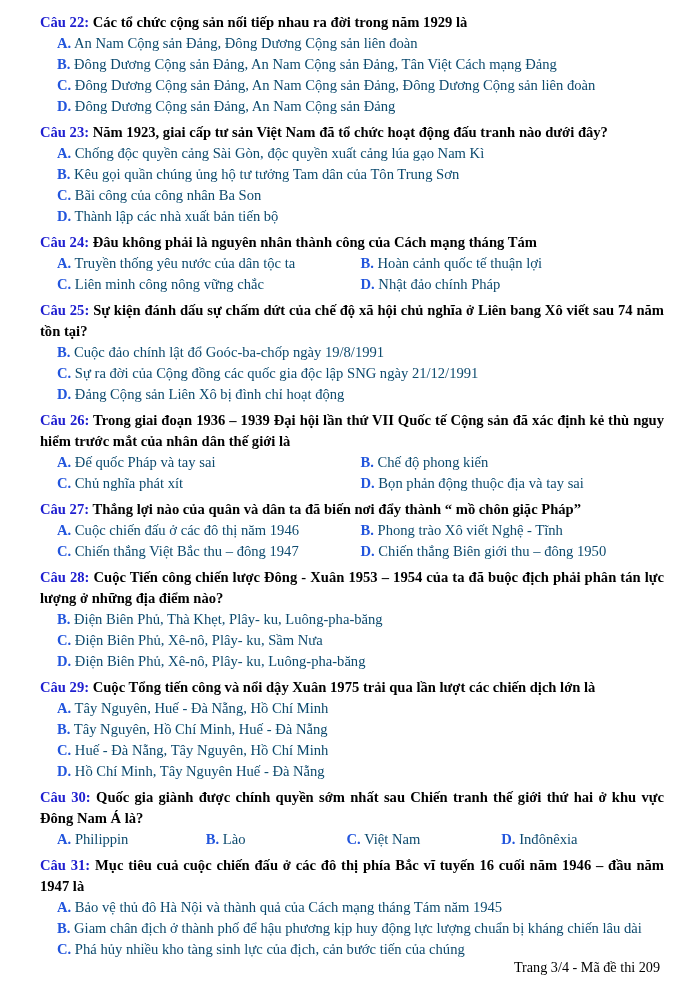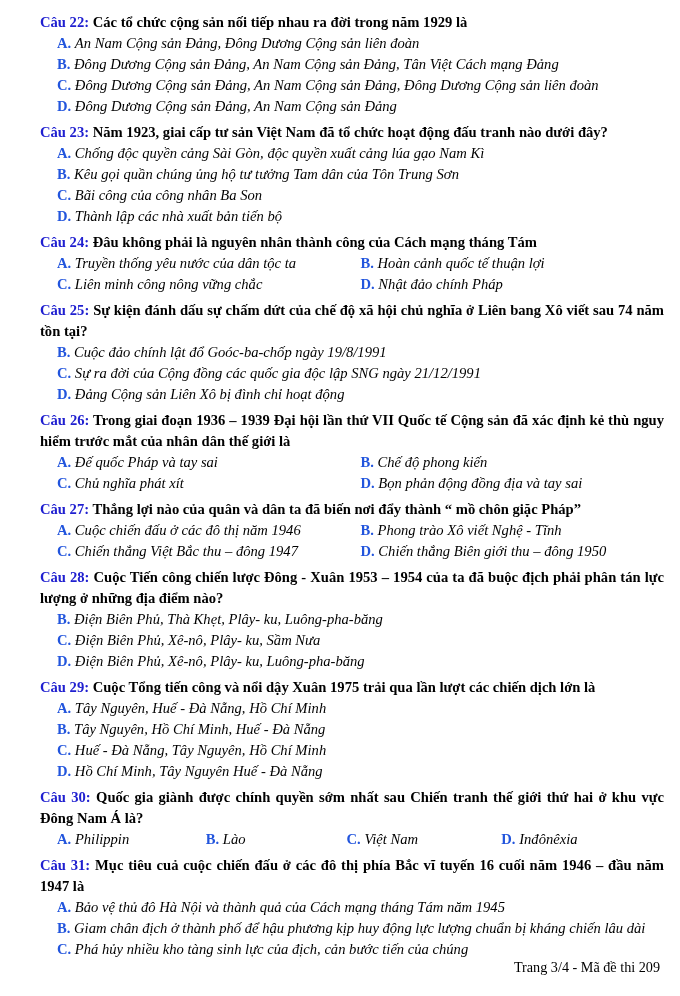--- a/index.html
+++ b/index.html
@@ -60,23 +60,22 @@
     font-size: 14.6px;
   }
   .opt {
     white-space: normal;
   }
   .opt-letter {
     color: #2255dd;
     font-weight: bold;
   }
   .opt-text {
-    color: #000000;
+    color: #0c4a6e;
     font-weight: normal;
-    font-style: italic;
   }
   .cols-1 .opt-row {
     padding-left: 17px;
   }
   .cols-1 .opt-row .opt {
     display: block;
     text-indent: 0;
   }
   
   .cols-2 .opt-row {
@@ -182,21 +181,21 @@
       </div>
       <div class="question-block">
         <p class="stem"><span class="stem-label">Câu 26:</span> <span class="stem-text">Trong giai đoạn 1936 – 1939 Đại hội lần thứ VII Quốc tế Cộng sản đã xác định kẻ thù nguy hiểm trước mắt của nhân dân thế giới là</span></p>
         <div class="options cols-2">
           <div class="opt-row">
             <span class="opt"><span class="opt-letter">A.</span> <span class="opt-text">Đế quốc Pháp và tay sai</span></span>
             <span class="opt"><span class="opt-letter">B.</span> <span class="opt-text">Chế độ phong kiến</span></span>
           </div>
           <div class="opt-row">
             <span class="opt"><span class="opt-letter">C.</span> <span class="opt-text">Chủ nghĩa phát xít</span></span>
-            <span class="opt"><span class="opt-letter">D.</span> <span class="opt-text">Bọn phản động đồng địa và tay sai</span></span>
+            <span class="opt"><span class="opt-letter">D.</span> <span class="opt-text">Bọn phản động thuộc địa và tay sai</span></span>
           </div>
         </div>
       </div>
       <div class="question-block">
         <p class="stem"><span class="stem-label">Câu 27:</span> <span class="stem-text">Thắng lợi nào của quân và dân ta đã biến nơi đẩy thành “ mồ chôn giặc Pháp”</span></p>
         <div class="options cols-2">
           <div class="opt-row">
             <span class="opt"><span class="opt-letter">A.</span> <span class="opt-text">Cuộc chiến đấu ở các đô thị năm 1946</span></span>
             <span class="opt"><span class="opt-letter">B.</span> <span class="opt-text">Phong trào Xô viết Nghệ - Tĩnh</span></span>
           </div>

